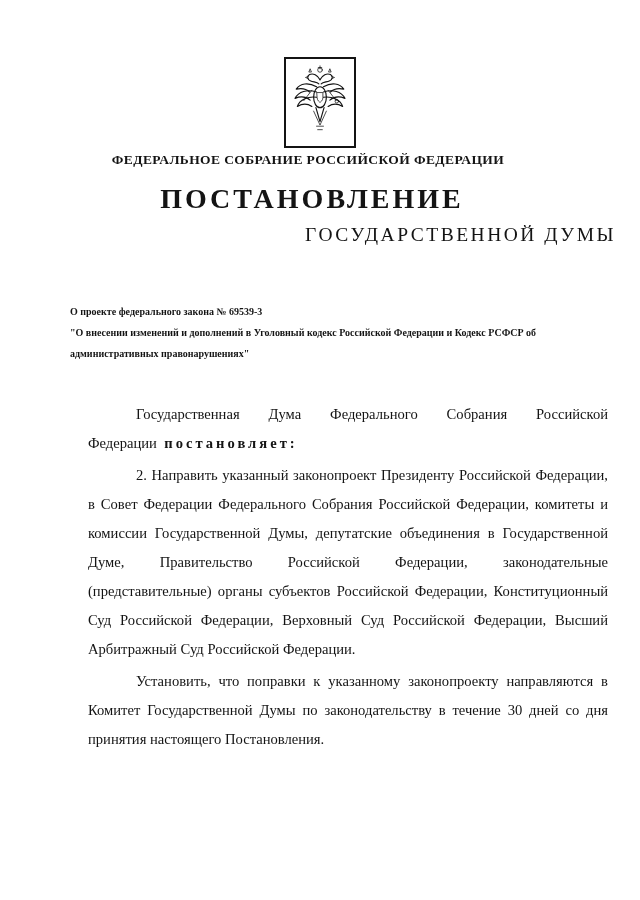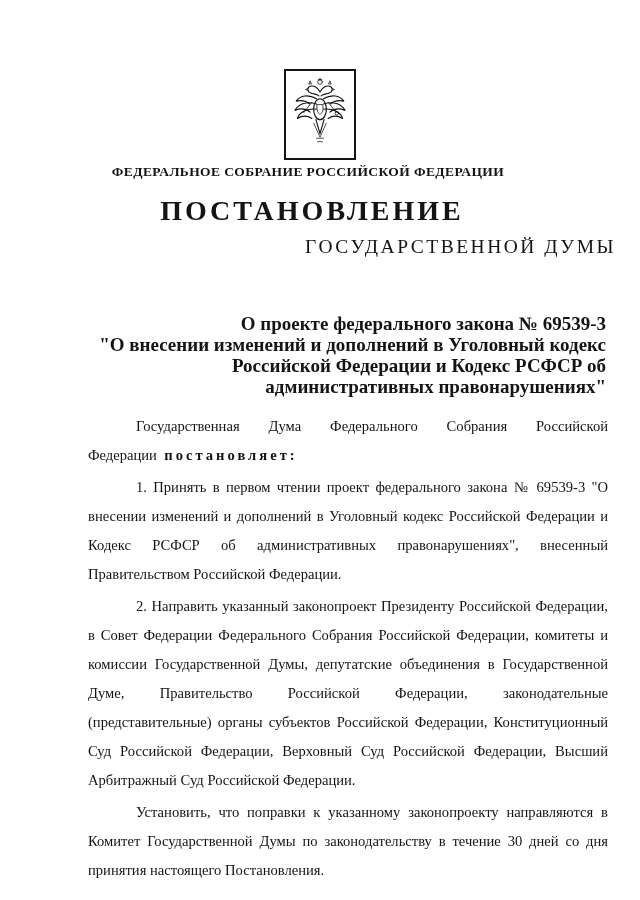--- a/index.html
+++ b/index.html
@@ -1,21 +1,21 @@
 <!DOCTYPE html>
 <html><head>
 <meta charset="utf-8">
 <style>
   * { margin: 0; padding: 0; box-sizing: border-box; }
   html, body { background: #ffffff; }
   .page {
     position: relative;
     width: 640px;
     height: 876px;
-    margin: 16px auto;
+    margin: 4px auto;
     background: #ffffff;
     color: #141414;
     font-family: "Liberation Serif", serif;
     overflow: hidden;
   }
   .arms-box {
     position: absolute;
     top: 53px;
     left: 284px;
     width: 72px;
@@ -57,23 +57,23 @@
     font-size: 19.5px;
     font-weight: 500;
     letter-spacing: 2.5px;
     white-space: nowrap;
   }
   .law-title {
     position: absolute;
     top: 297px;
     left: 70px;
     right: 34px;
-    text-align: right;
+    text-align: left;
     font-weight: bold;
-    font-size: 19px;
+    font-size: 10px;
     line-height: 21px;
   }
   .body-text {
     position: absolute;
     top: 396px;
     left: 88px;
     right: 32px;
     font-size: 14.6px;
     line-height: 29px;
     text-align: justify;
@@ -131,18 +131,17 @@
 
   <div class="doc-org">ГОСУДАРСТВЕННОЙ ДУМЫ</div>
 
   <div class="law-title">
     <span>О проекте федерального закона № 69539-3</span><br>
     <span>"О внесении изменений и дополнений в Уголовный кодекс Российской Федерации и Кодекс РСФСР об административных правонарушениях"</span>
   </div>
 
   <div class="body-text">
     <p><span>Государственная Дума Федерального Собрания Российской Федерации</span>&nbsp;&nbsp;<span class="spaced-bold">постановляет:</span></p>
-    <p>1. Принять в первом чтении проект федерального закона № 69539-3 "О внесении изменений и дополнений в Уголовный кодекс Российской Федерации и Кодекс РСФСР об административных правонарушениях", внесенный Правительством Российской Федерации.</p>
     <p>2. Направить указанный законопроект Президенту Российской Федерации, в Совет Федерации Федерального Собрания Российской Федерации, комитеты и комиссии Государственной Думы, депутатские объединения в Государственной Думе, Правительство Российской Федерации, законодательные (представительные) органы субъектов Российской Федерации, Конституционный Суд Российской Федерации, Верховный Суд Российской Федерации, Высший Арбитражный Суд Российской Федерации.</p>
     <p>Установить, что поправки к указанному законопроекту направляются  в Комитет Государственной  Думы по законодательству в течение 30 дней со дня принятия настоящего Постановления.</p>
   </div>
 
 </div>
 
 </body></html>

